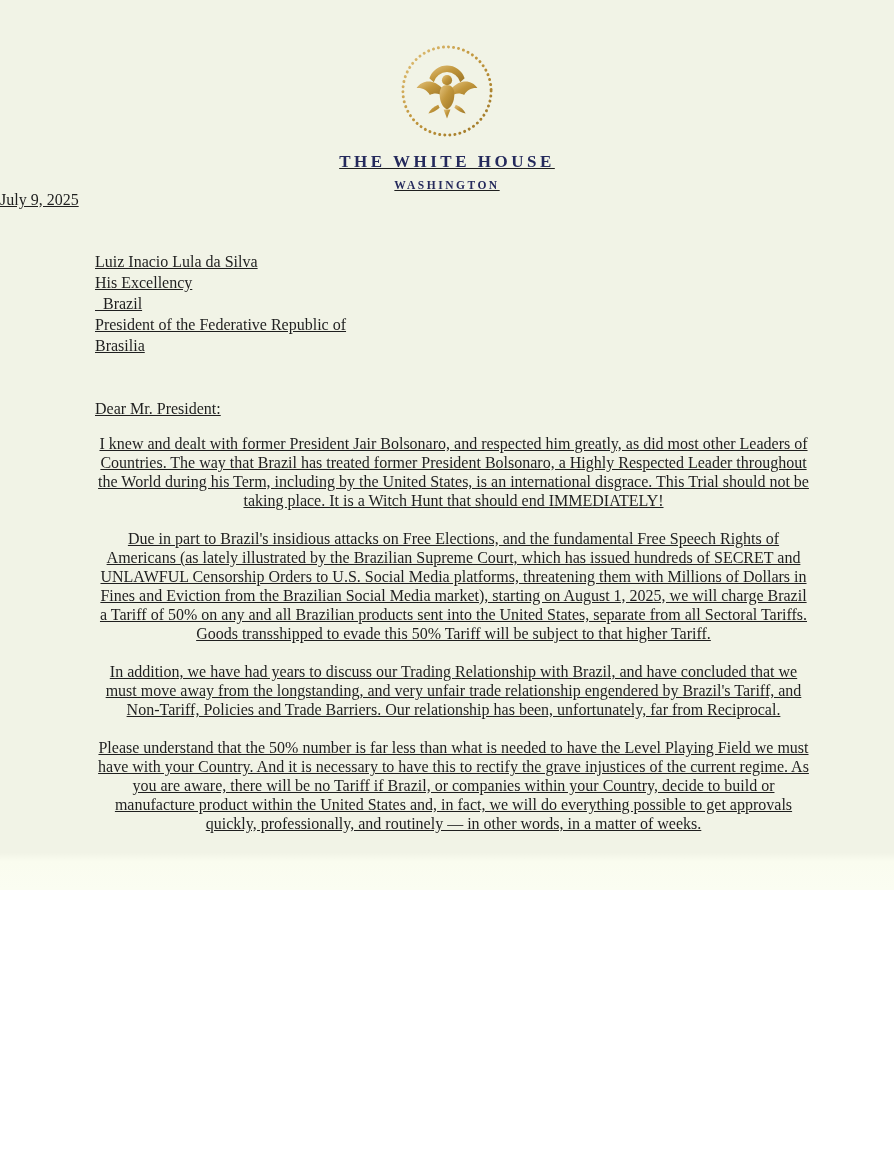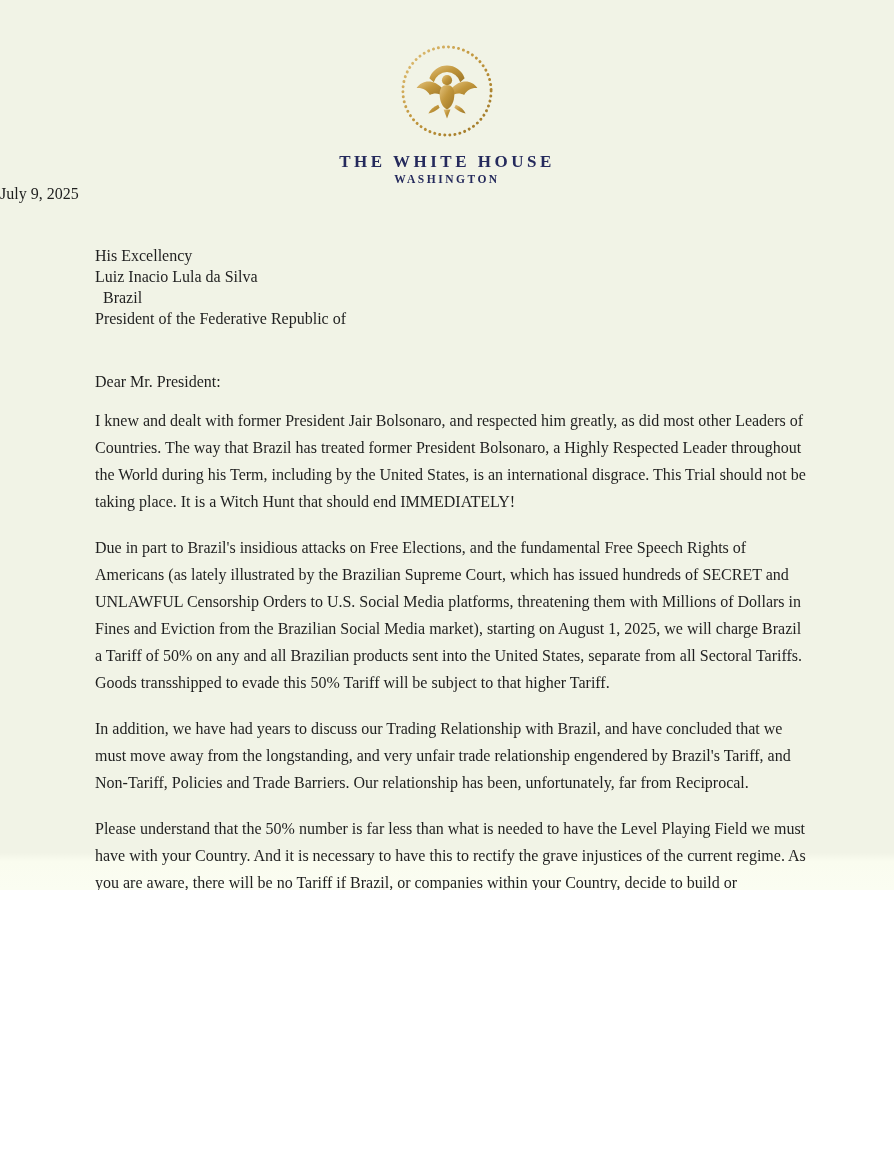--- a/index.html
+++ b/index.html
@@ -7,36 +7,37 @@
     padding: 0;
   }
   .page {
     position: relative;
     width: 894px;
     height: 890px;
     background: linear-gradient(180deg, #f1f3e6 0%, #f1f3e6 95.8%, #fafcef 96.8%, #fbfdf2 100%);
     font-family: "Liberation Serif", "DejaVu Serif", serif;
     color: #1f1f1f;
     overflow: hidden;
+    text-decoration: underline;
   }
   .seal-wrap {
     width: 98px;
     height: 98px;
     margin: 42px auto 0 auto;
   }
   .org-name {
     margin-top: 12px;
     text-align: center;
     font-size: 17px;
     font-weight: bold;
     letter-spacing: 3.5px;
     color: #252a5c;
   }
   .org-location {
-    margin-top: 1px;
+    margin-top: 7px;
     text-align: center;
     font-size: 11.5px;
     font-weight: bold;
     letter-spacing: 2.5px;
     color: #252a5c;
   }
   .letter-date {
     text-align: left;
     font-size: 16px;
   }
@@ -48,22 +49,22 @@
   .recipient-line {
     white-space: pre-wrap;
   }
   .salutation {
     margin: 44px 0 4px 95px;
     font-size: 16px;
   }
   .letter-body {
     margin: 16px 82px 0 95px;
     font-size: 16px;
-    line-height: 27px;
-    text-align: left;
+    line-height: 19px;
+    text-align: center;
   }
   .letter-body p {
     margin: 0 0 19px 0;
   }
 </style>
 </head>
 <body>
 
 <div class="page">
 
@@ -98,24 +99,25 @@
       </g>
     </svg>
   </div>
 
   <div class="org-name">THE WHITE HOUSE</div>
   <div class="org-location">WASHINGTON</div>
 
   <div class="letter-date">July 9, 2025</div>
 
   <div class="recipient-block">
+    <div class="recipient-line">Luiz Inacio Lula da Silva</div>
     <div class="recipient-line">His Excellency</div>
-    <div class="recipient-line">Luiz Inacio Lula da Silva</div>
     <div class="recipient-line">  Brazil</div>
     <div class="recipient-line">President of the Federative Republic of</div>
+    <div class="recipient-line">Brasilia</div>
   </div>
 
   <div class="salutation">Dear Mr. President:</div>
 
   <div class="letter-body">
     <p>I knew and dealt with former President Jair Bolsonaro, and respected him greatly, as did most other Leaders of Countries. The way that Brazil has treated former President Bolsonaro, a Highly Respected Leader throughout the World during his Term, including by the United States, is an international disgrace. This Trial should not be taking place. It is a Witch Hunt that should end IMMEDIATELY!</p>
     <p>Due in part to Brazil's insidious attacks on Free Elections, and the fundamental Free Speech Rights of Americans (as lately illustrated by the Brazilian Supreme Court, which has issued hundreds of SECRET and UNLAWFUL Censorship Orders to U.S. Social Media platforms, threatening them with Millions of Dollars in Fines and Eviction from the Brazilian Social Media market), starting on August 1, 2025, we will charge Brazil a Tariff of 50% on any and all Brazilian products sent into the United States, separate from all Sectoral Tariffs. Goods transshipped to evade this 50% Tariff will be subject to that higher Tariff.</p>
     <p>In addition, we have had years to discuss our Trading Relationship with Brazil, and have concluded that we must move away from the longstanding, and very unfair trade relationship engendered by Brazil's Tariff, and Non-Tariff, Policies and Trade Barriers. Our relationship has been, unfortunately, far from Reciprocal.</p>
     <p>Please understand that the 50% number is far less than what is needed to have the Level Playing Field we must have with your Country. And it is necessary to have this to rectify the grave injustices of the current regime. As you are aware, there will be no Tariff if Brazil, or companies within your Country, decide to build or manufacture product within the United States and, in fact, we will do everything possible to get approvals quickly, professionally, and routinely — in other words, in a matter of weeks.</p>
   </div>

